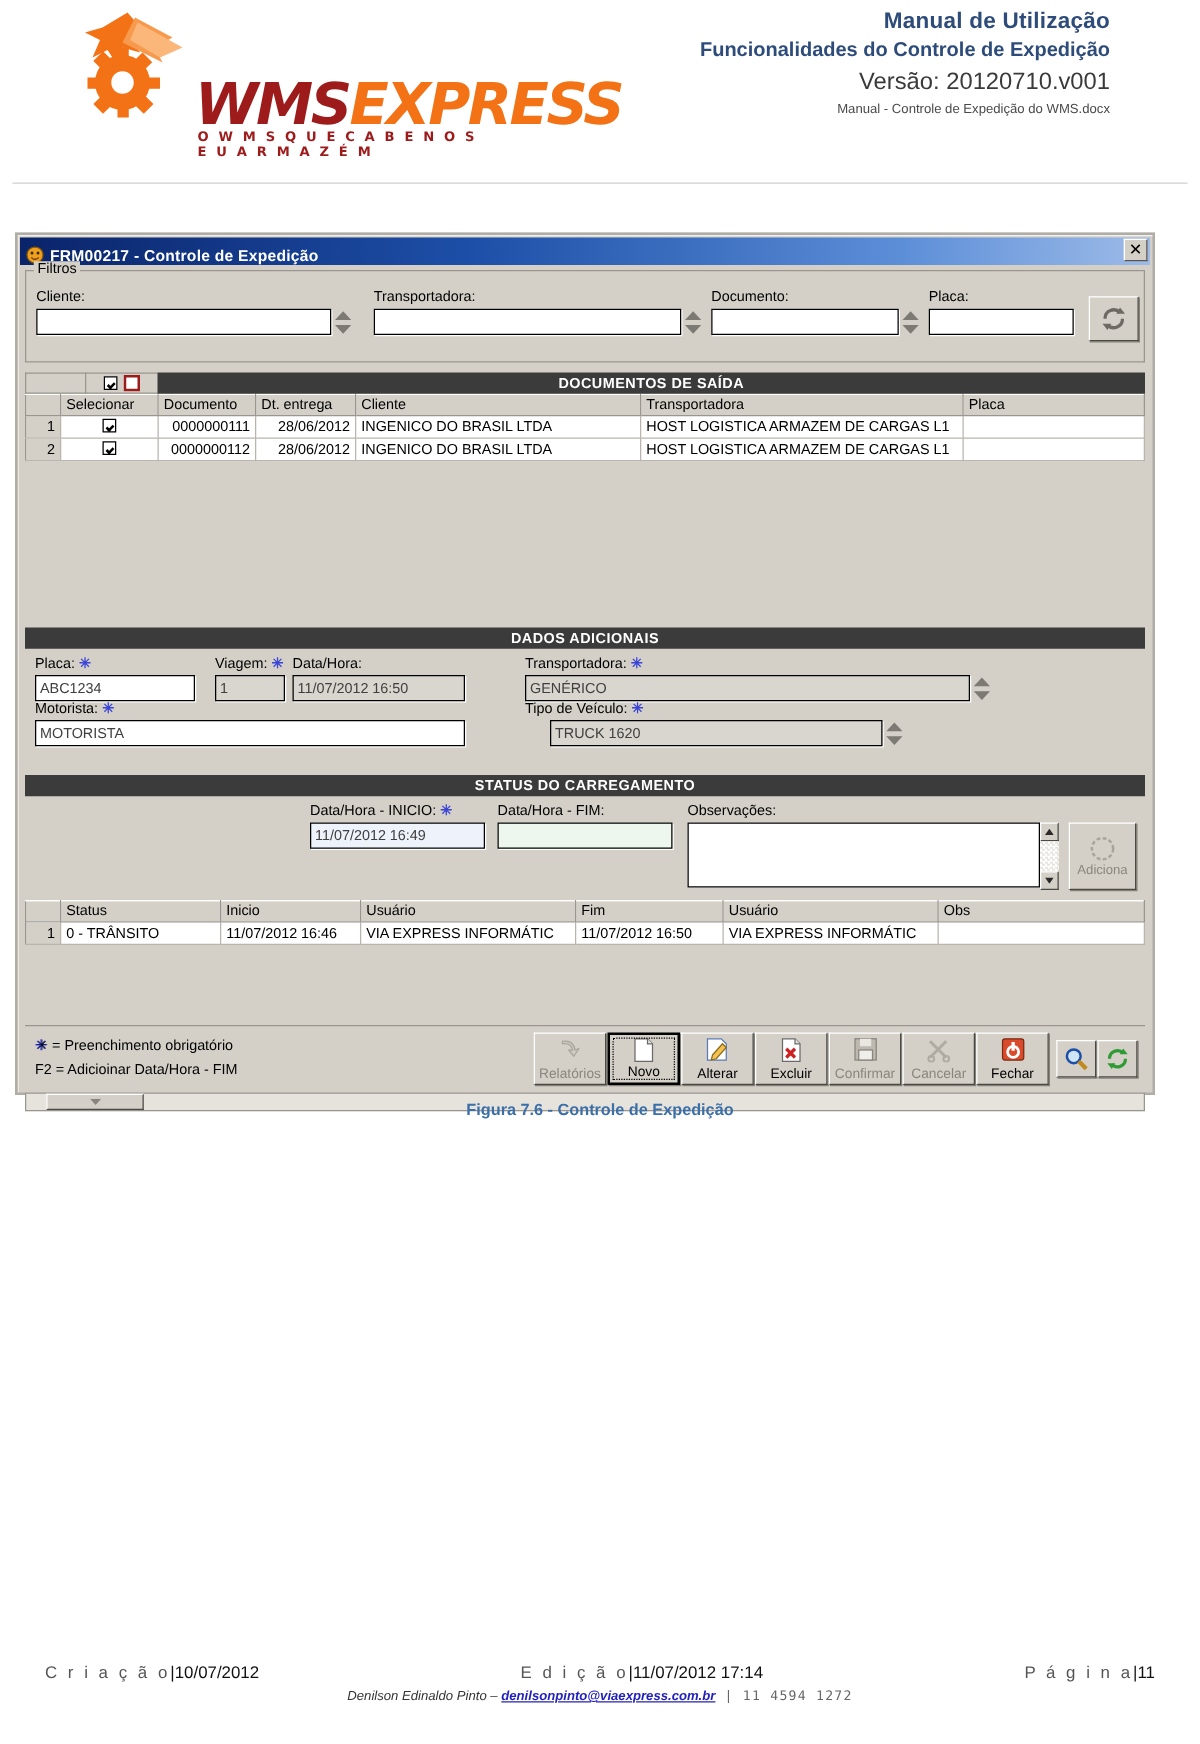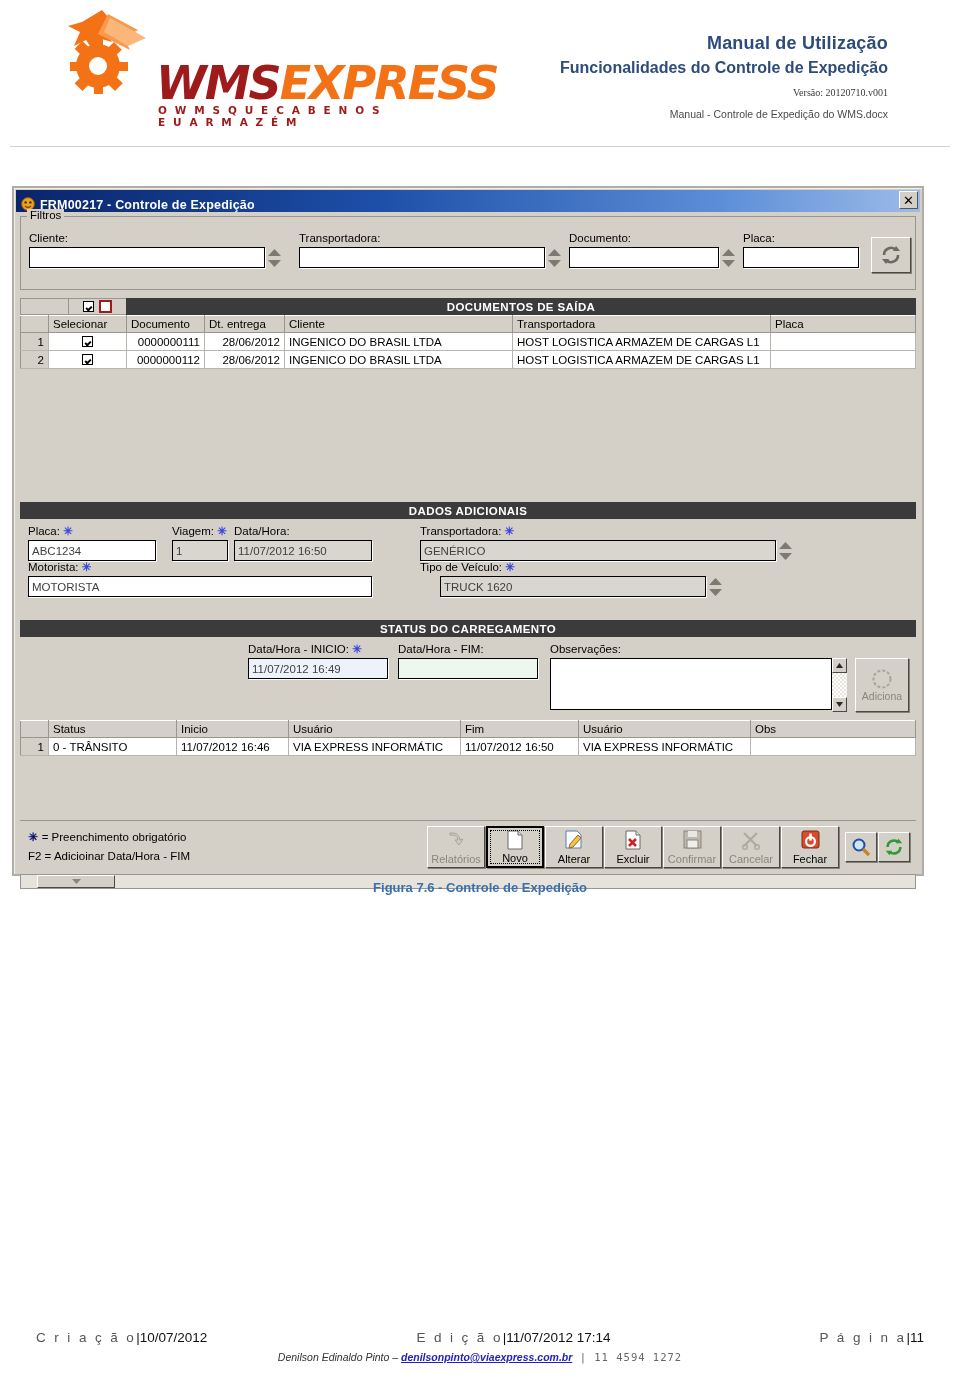--- a/index.html
+++ b/index.html
@@ -16,24 +16,24 @@
   .doc-header { position:relative; height:140px; }
   .logo-wrap { position:absolute; left:28px; top:8px; width:360px; height:120px; }
   .logo-mark { position:absolute; left:40px; top:0px; width:100px; height:96px; }
   .logo-text { position:absolute; left:128px; top:48px; font-size:46px; font-weight:bold;
                font-family:"DejaVu Sans", sans-serif; letter-spacing:-2px; font-style:italic; }
   .logo-wms { color:#9e1b1b; }
   .logo-express { color:#f47216; }
   .logo-tag { position:absolute; left:130px; top:96px; font-size:10.5px; letter-spacing:2.1px;
               color:#9e1b1b; font-weight:bold; font-family:"DejaVu Sans", sans-serif; }
 
-  .hdr-right { position:absolute; right:72px; top:4px; text-align:right; width:520px;margin-top:27px; }
+  .hdr-right { position:absolute; right:72px; top:4px; text-align:right; width:520px; }
   .hdr-l1 { font-size:18px; color:#2e4c7a; font-weight:bold; letter-spacing:.2px; line-height:24px;}
   .hdr-l2 { font-size:16px; color:#2e4c7a; font-weight:bold; line-height:26px; }
-  .hdr-l3 { font-size:10px; color:#3a3a3a; font-family:Liberation Serif, serif; line-height:24px; }
+  .hdr-l3 { font-size:19px; color:#3a3a3a; font-family:Liberation Sans, sans-serif; line-height:24px; }
   .hdr-l4 { font-size:10.5px; color:#4a4a4a; line-height:18px; }
   .hdr-rule { position:absolute; left:10px; right:10px; top:146px; height:1px; background:#d0d0d0; }
 
   
   .app-window {
     position:absolute; left:12px; top:186px; width:912px; height:690px;
     background:#d4d0c8; border:2px solid #b0ada6;
     box-shadow:1px 1px 0 #f2f0ec inset;
   }
   .titlebar {

